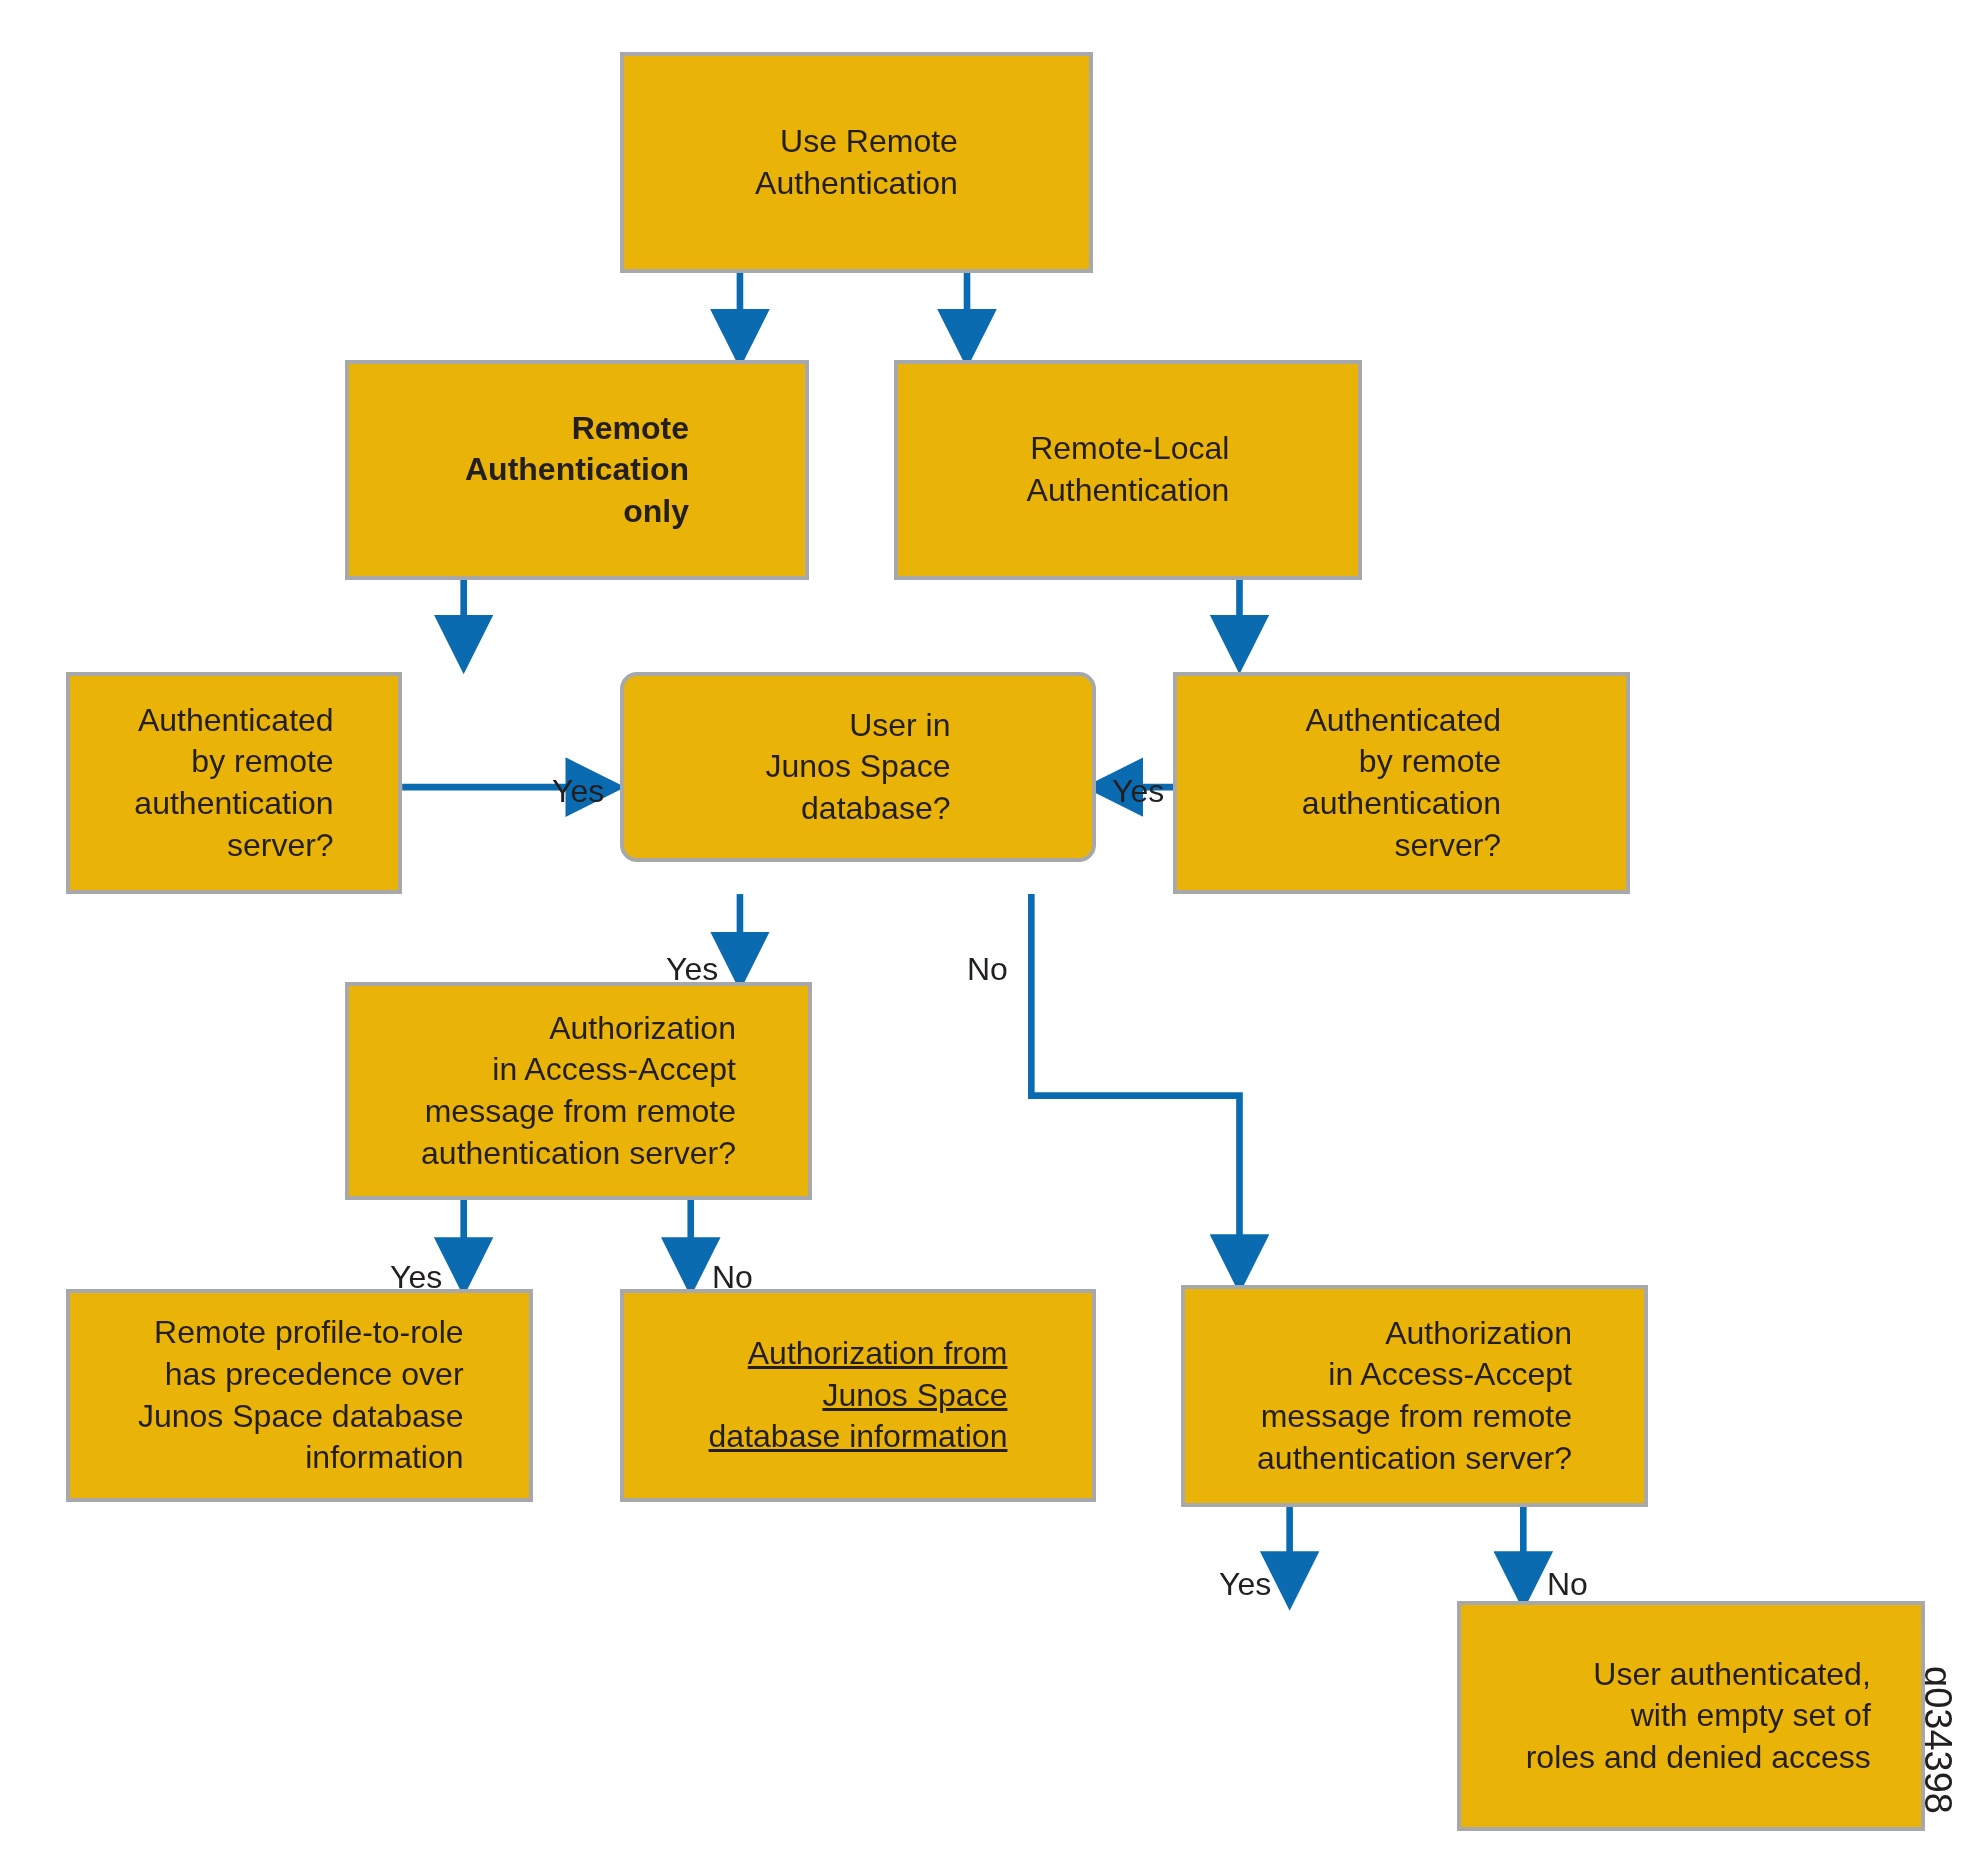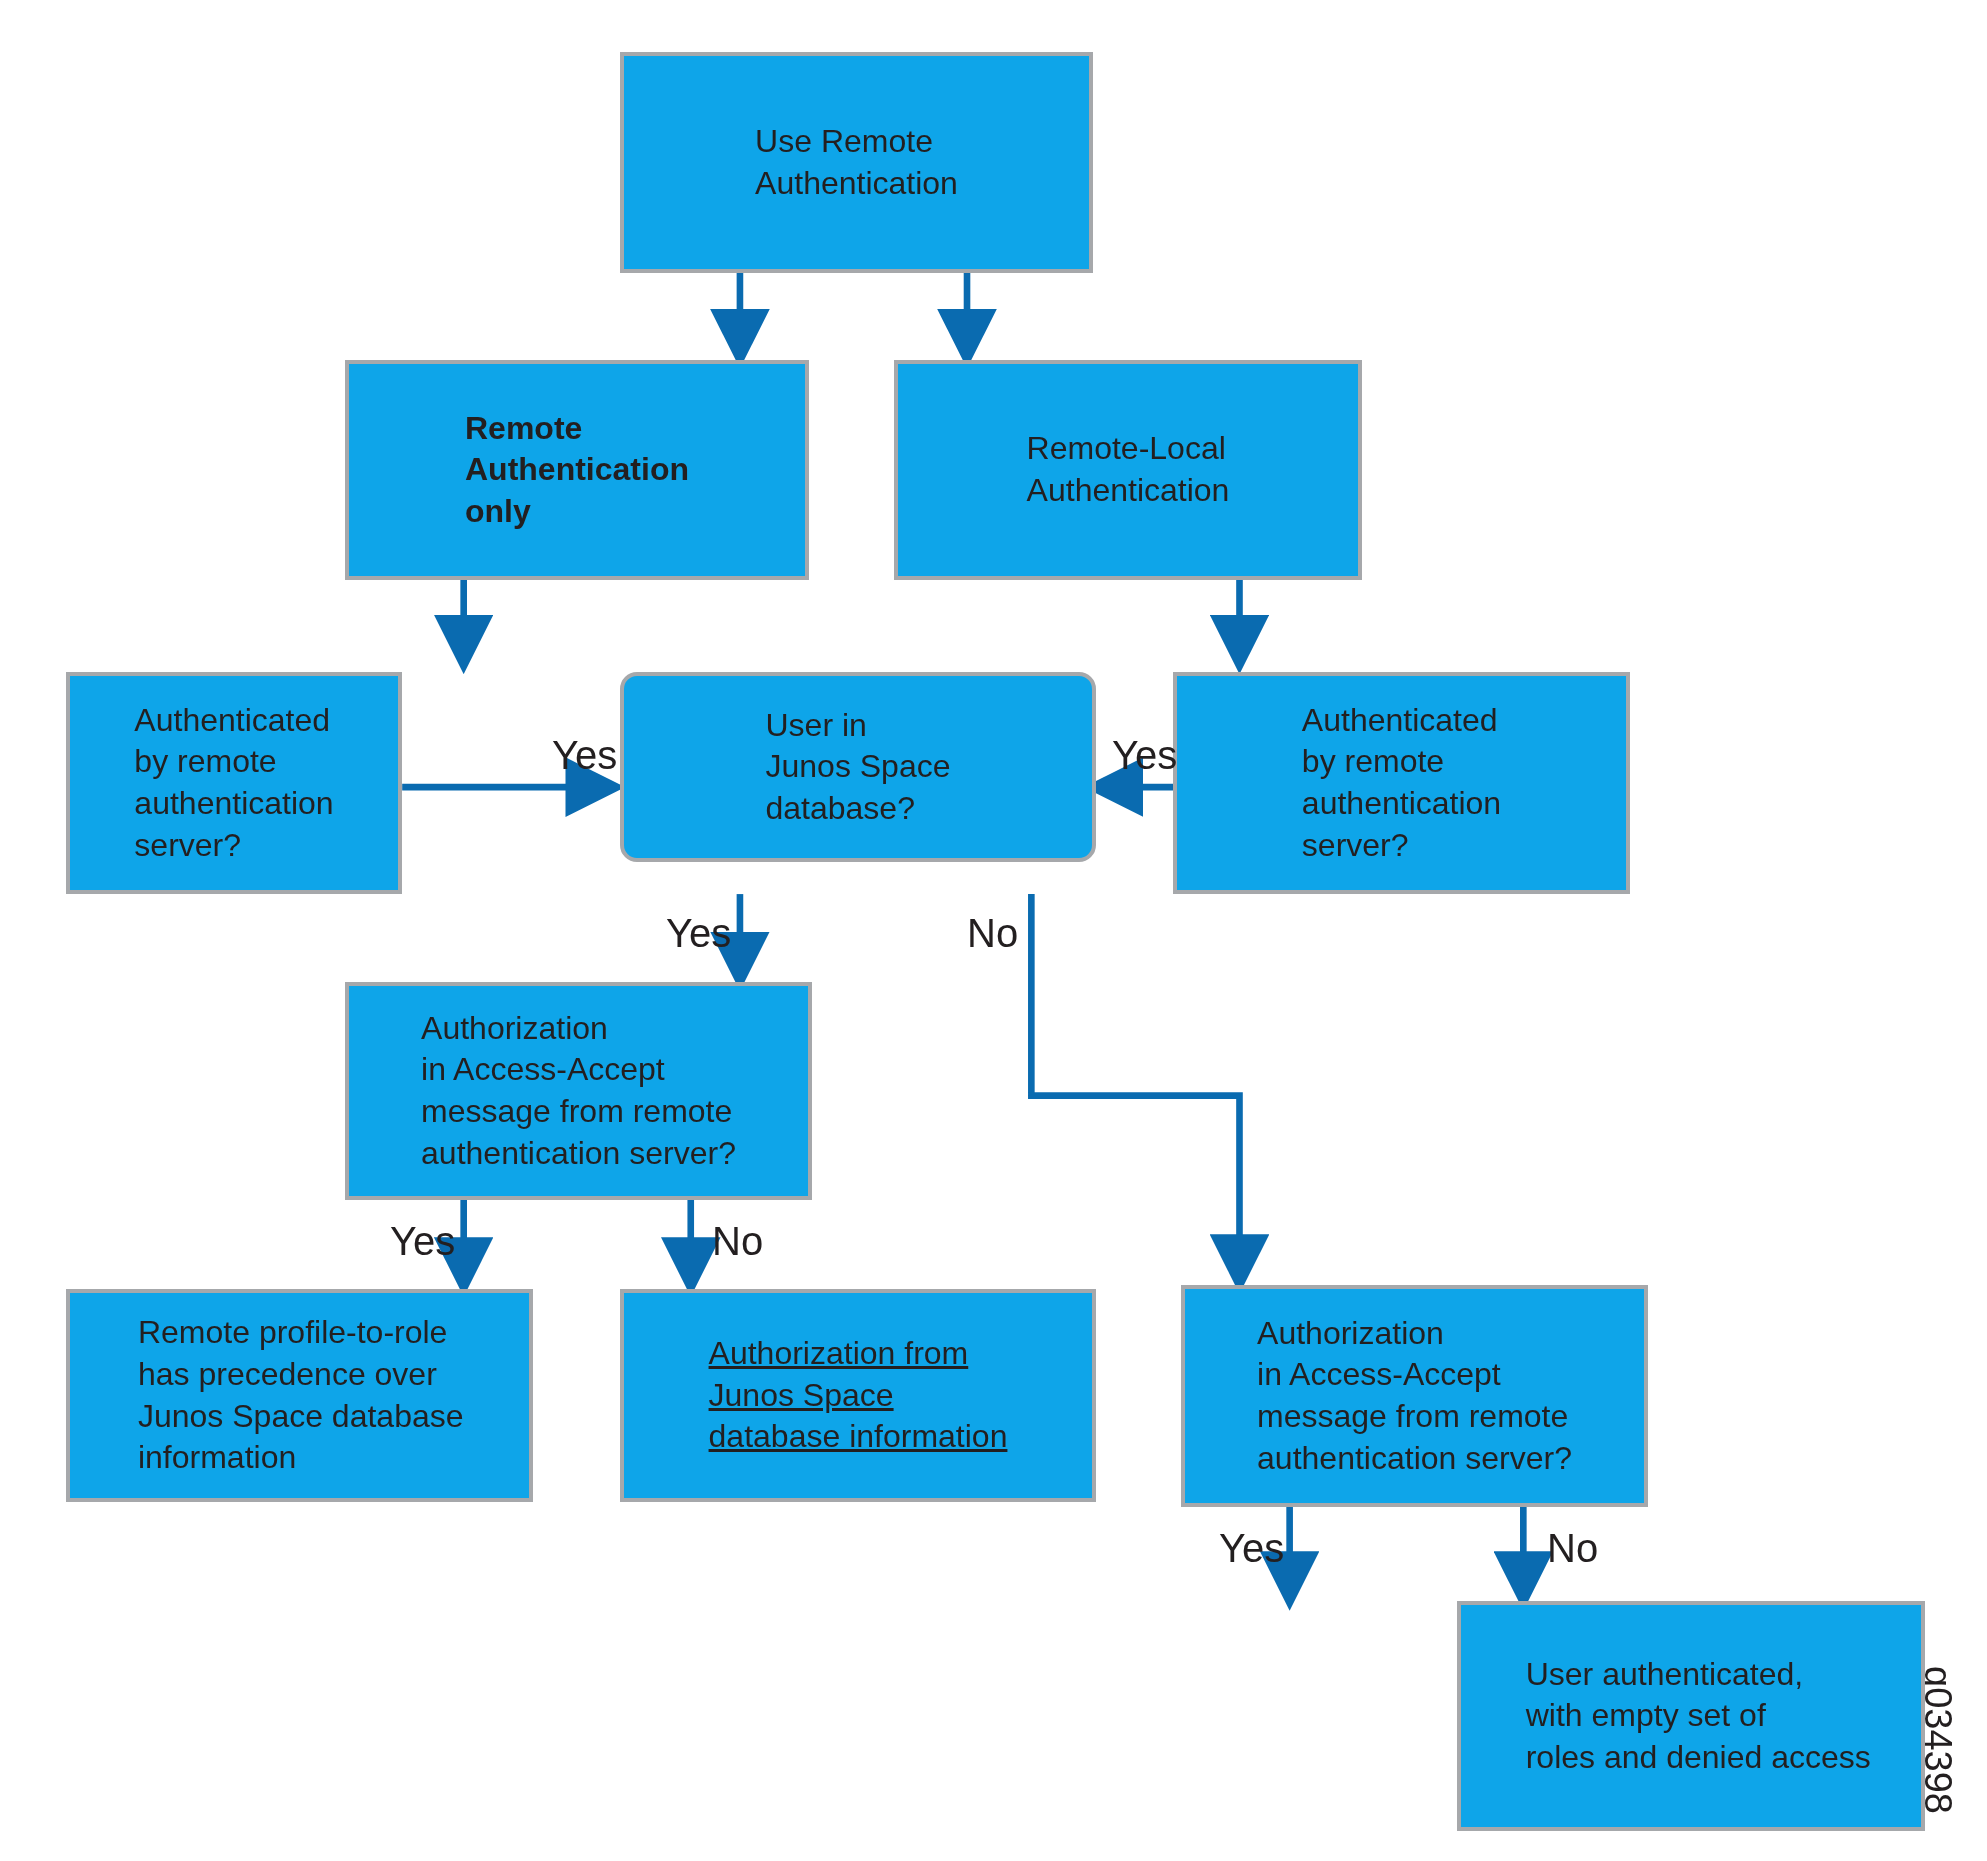--- a/index.html
+++ b/index.html
@@ -15,38 +15,39 @@
     position: relative;
     width: 1987px;
     height: 1861px;
     background: #ffffff;
     overflow: hidden;
   }
   .node {
     position: absolute;
     box-sizing: border-box;
     border: 4.7px solid #a6a8ab;
-    background: #0ea5e9;
+    background: #eab308;
     display: flex;
     align-items: center;
     justify-content: center;
-    text-align: left;
+    text-align: right;
     line-height: 1.30;
     color: #231f20;
     font-size: 32px;
     white-space: pre-line;
     padding: 3.8px 9.5px;
     z-index: 2;
   }
   .edge-label {
     position: absolute;
-    font-size: 40px;
+    font-size: 32px;
     color: #231f20;
     z-index: 3;
     white-space: nowrap;
+    margin-top: 40px;
   }
   .svg-layer {
     position: absolute;
     left: 0;
     top: 0;
     width: 1987px;
     height: 1861px;
     z-index: 1;
     pointer-events: none;
   }

